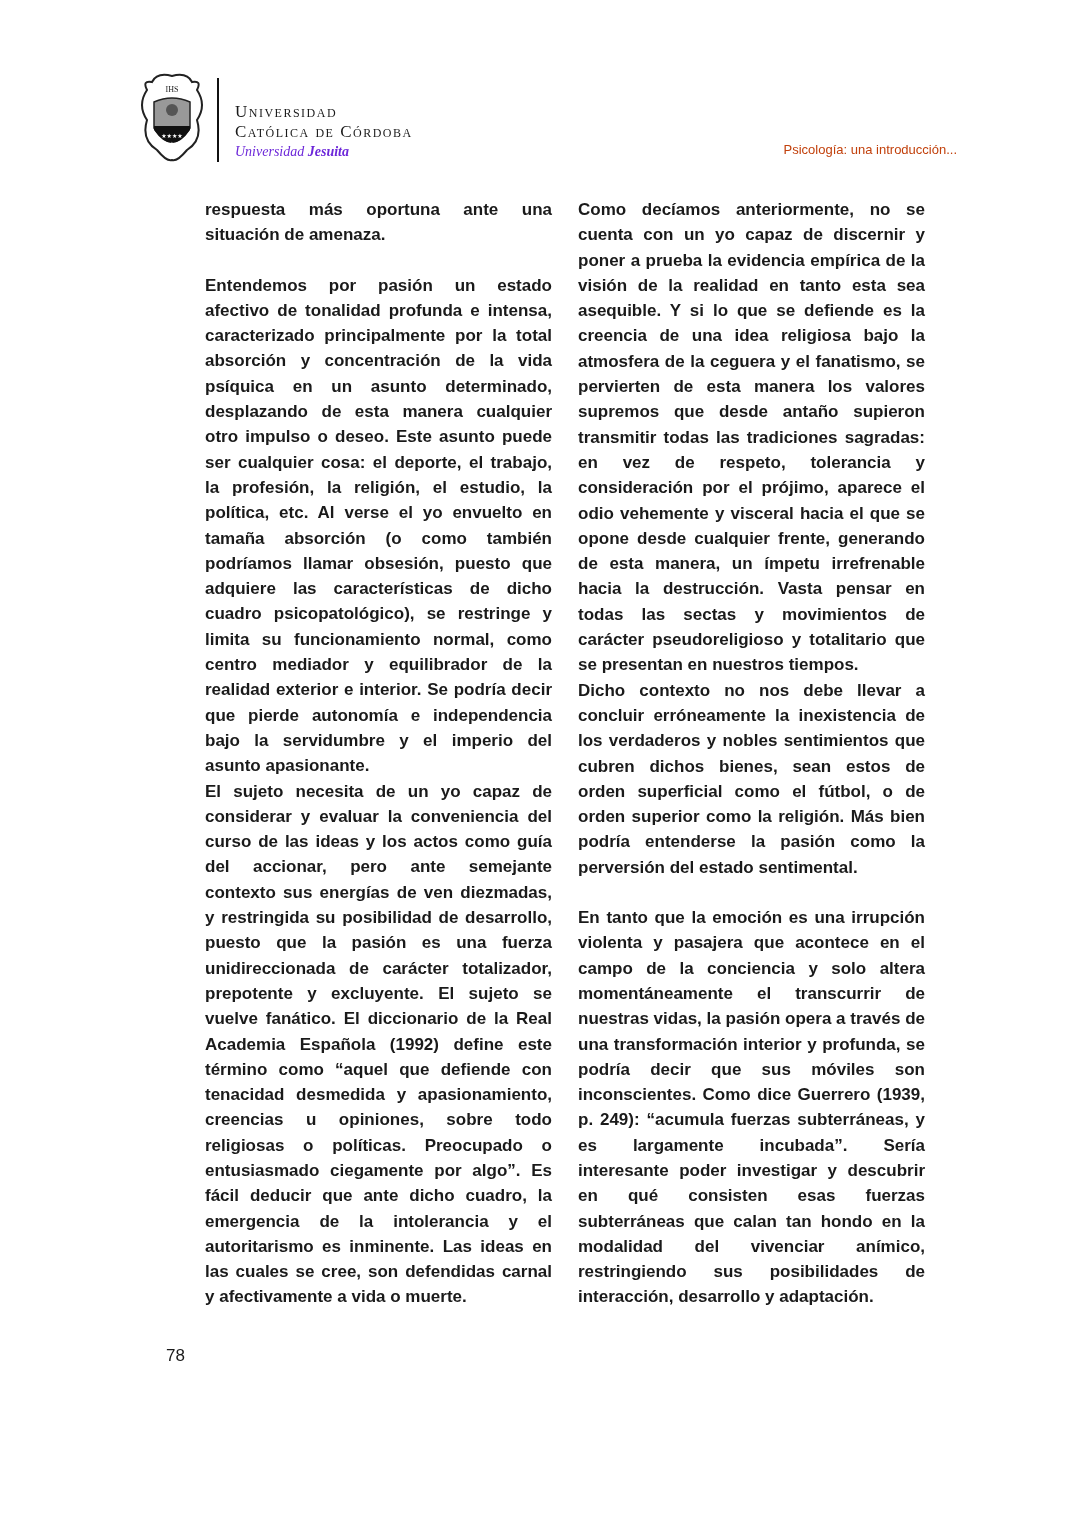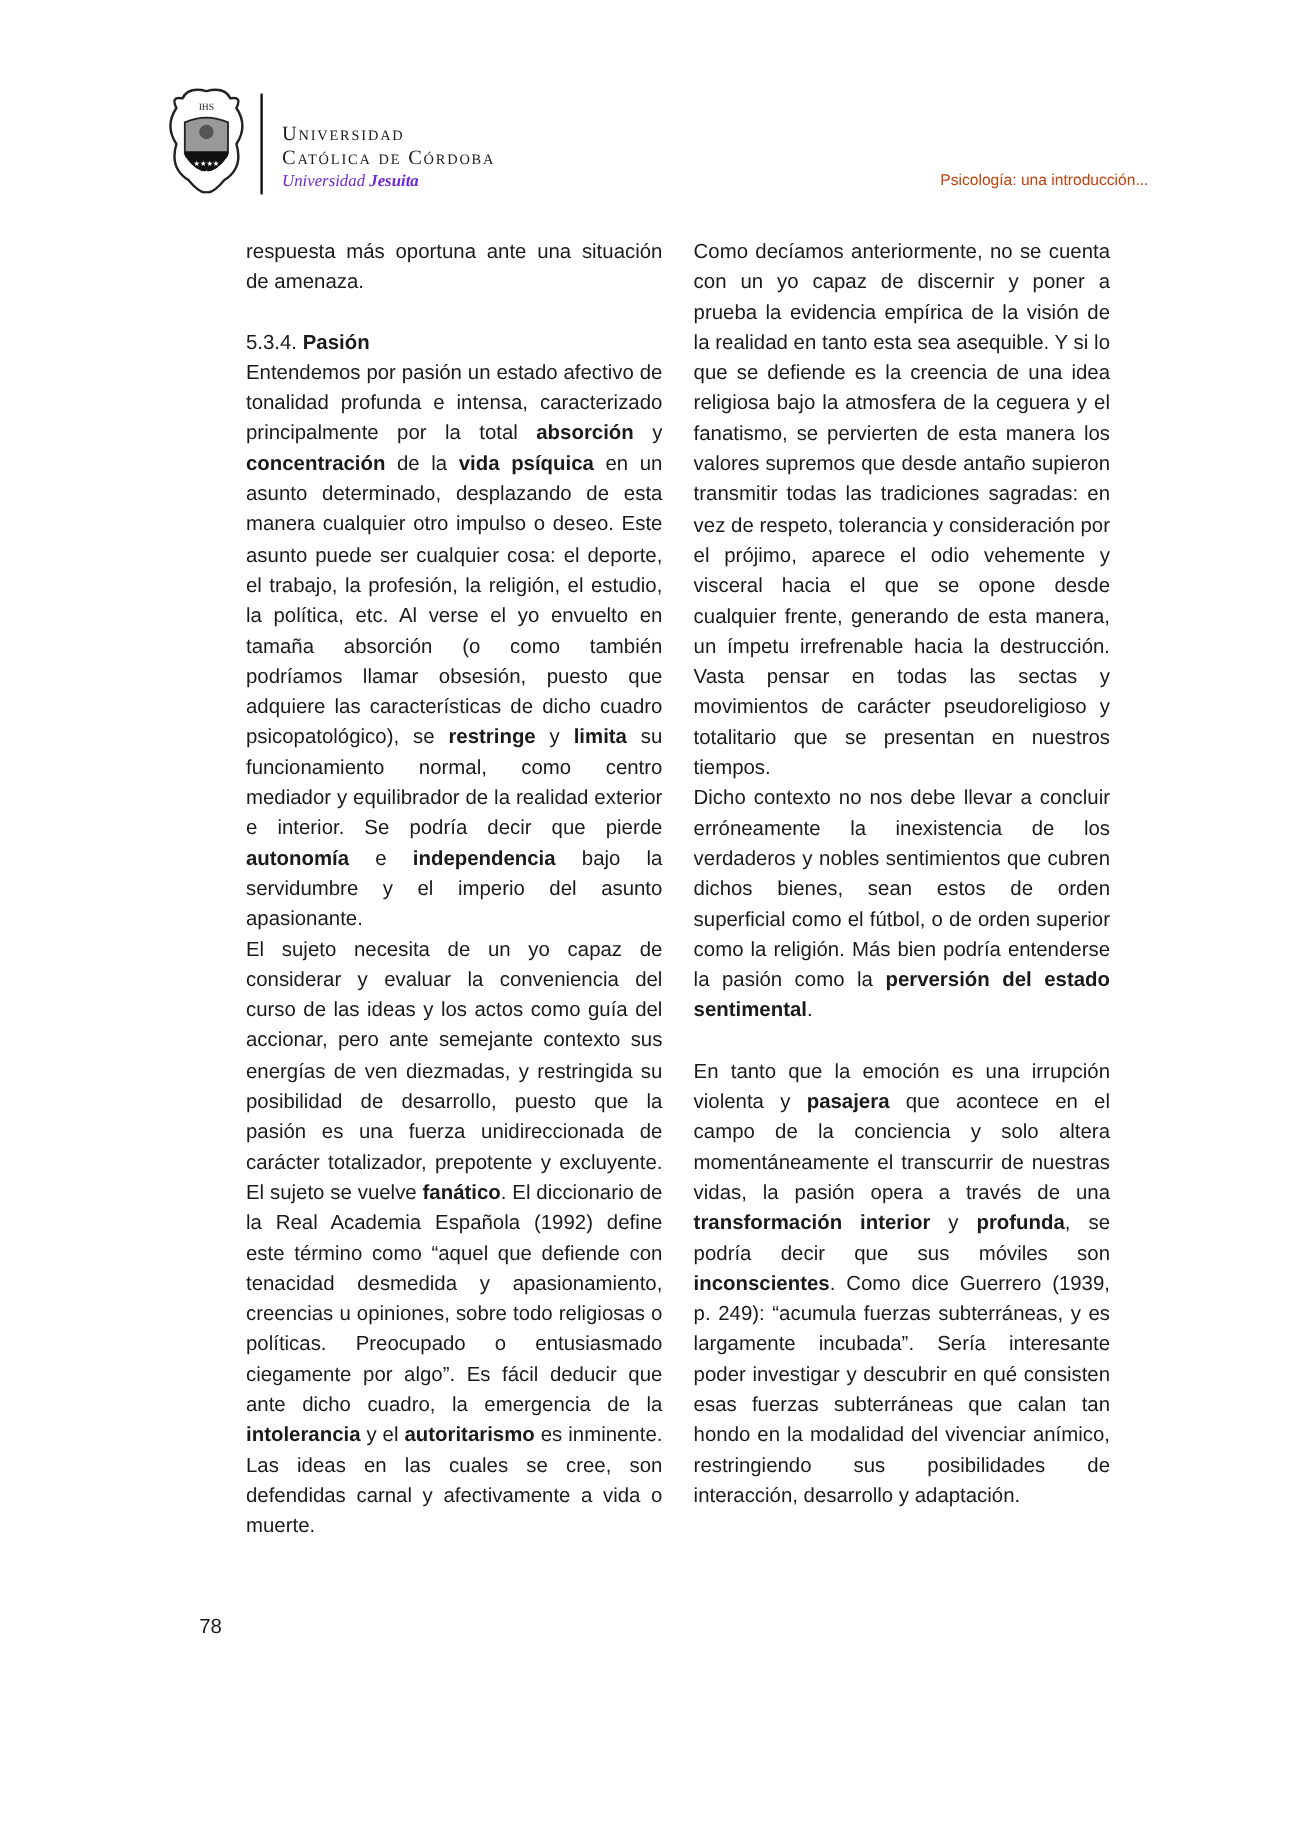--- a/index.html
+++ b/index.html
@@ -4,21 +4,21 @@
 <style>
   html, body { margin: 0; padding: 0; background: #ffffff; }
   body { width: 1080px; height: 1527px; position: relative; overflow: hidden; font-family: "Liberation Sans", sans-serif; color: #1a1a1a; }
   .header { position: absolute; left: 137px; top: 70px; width: 820px; height: 100px; }
   .logo { position: absolute; left: 0; top: 0; width: 70px; height: 95px; }
   .vrule { position: absolute; left: 80px; top: 8px; width: 2px; height: 84px; background: #111; }
   .uni-name { position: absolute; left: 98px; top: 32px; font-family: "Liberation Serif", serif; font-size: 17px; letter-spacing: 1.5px; line-height: 20px; color: #1a1a1a; font-variant: small-caps; }
   .uni-sub { position: absolute; left: 98px; top: 74px; font-family: "Liberation Serif", serif; font-style: italic; font-size: 14px; color: #6d28d9; }
   .uni-sub b { font-weight: bold; }
   .running { position: absolute; right: 0; top: 56px; font-size: 13px; color: #c2410c; margin-top: 16px; }
-  .col { position: absolute; top: 197px; width: 347px; font-size: 17px; line-height: 25.3px; text-align: justify; }
+  .col { position: absolute; top: 197px; width: 347px; font-size: 17px; line-height: 25.3px; text-align: justify; font-weight: bold; }
   .col.left { left: 205px; }
   .col.right { left: 578px; }
   .col p { margin: 0; }
   .gap { height: 25px; }
   .pagenum { position: absolute; left: 166px; top: 1346px; font-size: 17px; }
 </style>
 </head>
 <body>
 
 <div class="header">
@@ -36,21 +36,20 @@
     <div>Universidad</div>
     <div>Católica de Córdoba</div>
   </div>
   <div class="uni-sub"><span>Universidad</span> <b>Jesuita</b></div>
   <div class="running">Psicología: una introducción...</div>
 </div>
 
 <div class="col left">
   <p>respuesta más oportuna ante una situación de amenaza.</p>
   <div class="gap"></div>
-  <p><span>5.3.4.</span> <b>Pasión</b></p>
   <p>Entendemos por pasión un estado afectivo de tonalidad profunda e intensa, caracterizado principalmente por la total <b>absorción</b> y <b>concentración</b> de la <b>vida psíquica</b> en un asunto determinado, desplazando de esta manera cualquier otro impulso o deseo. Este asunto puede ser cualquier cosa: el deporte, el trabajo, la profesión, la religión, el estudio, la política, etc. Al verse el yo envuelto en tamaña absorción (o como también podríamos llamar obsesión, puesto que adquiere las características de dicho cuadro psicopatológico), se <b>restringe</b> y <b>limita</b> su funcionamiento normal, como centro mediador y equilibrador de la realidad exterior e interior. Se podría decir que pierde <b>autonomía</b> e <b>independencia</b> bajo la servidumbre y el imperio del asunto apasionante.</p>
   <p>El sujeto necesita de un yo capaz de considerar y evaluar la conveniencia del curso de las ideas y los actos como guía del accionar, pero ante semejante contexto sus energías de ven diezmadas, y restringida su posibilidad de desarrollo, puesto que la pasión es una fuerza unidireccionada de carácter totalizador, prepotente y excluyente. El sujeto se vuelve <b>fanático</b>. El diccionario de la Real Academia Española (1992) define este término como “aquel que defiende con tenacidad desmedida y apasionamiento, creencias u opiniones, sobre todo religiosas o políticas. Preocupado o entusiasmado ciegamente por algo”. Es fácil deducir que ante dicho cuadro, la emergencia de la <b>intolerancia</b> y el <b>autoritarismo</b> es inminente. Las ideas en las cuales se cree, son defendidas carnal y afectivamente a vida o muerte.</p>
 </div>
 
 <div class="col right">
   <p>Como decíamos anteriormente, no se cuenta con un yo capaz de discernir y poner a prueba la evidencia empírica de la visión de la realidad en tanto esta sea asequible. Y si lo que se defiende es la creencia de una idea religiosa bajo la atmosfera de la ceguera y el fanatismo, se pervierten de esta manera los valores supremos que desde antaño supieron transmitir todas las tradiciones sagradas: en vez de respeto, tolerancia y consideración por el prójimo, aparece el odio vehemente y visceral hacia el que se opone desde cualquier frente, generando de esta manera, un ímpetu irrefrenable hacia la destrucción. Vasta pensar en todas las sectas y movimientos de carácter pseudoreligioso y totalitario que se presentan en nuestros tiempos.</p>
   <p>Dicho contexto no nos debe llevar a concluir erróneamente la inexistencia de los verdaderos y nobles sentimientos que cubren dichos bienes, sean estos de orden superficial como el fútbol, o de orden superior como la religión. Más bien podría entenderse la pasión como la <b>perversión del estado sentimental</b>.</p>
   <div class="gap"></div>
   <p>En tanto que la emoción es una irrupción violenta y <b>pasajera</b> que acontece en el campo de la conciencia y solo altera momentáneamente el transcurrir de nuestras vidas, la pasión opera a través de una <b>transformación interior</b> y <b>profunda</b>, se podría decir que sus móviles son <b>inconscientes</b>. Como dice Guerrero (1939, p. 249): “acumula fuerzas subterráneas, y es largamente incubada”. Sería interesante poder investigar y descubrir en qué consisten esas fuerzas subterráneas que calan tan hondo en la modalidad del vivenciar anímico, restringiendo sus posibilidades de interacción, desarrollo y adaptación.</p>
 </div>

